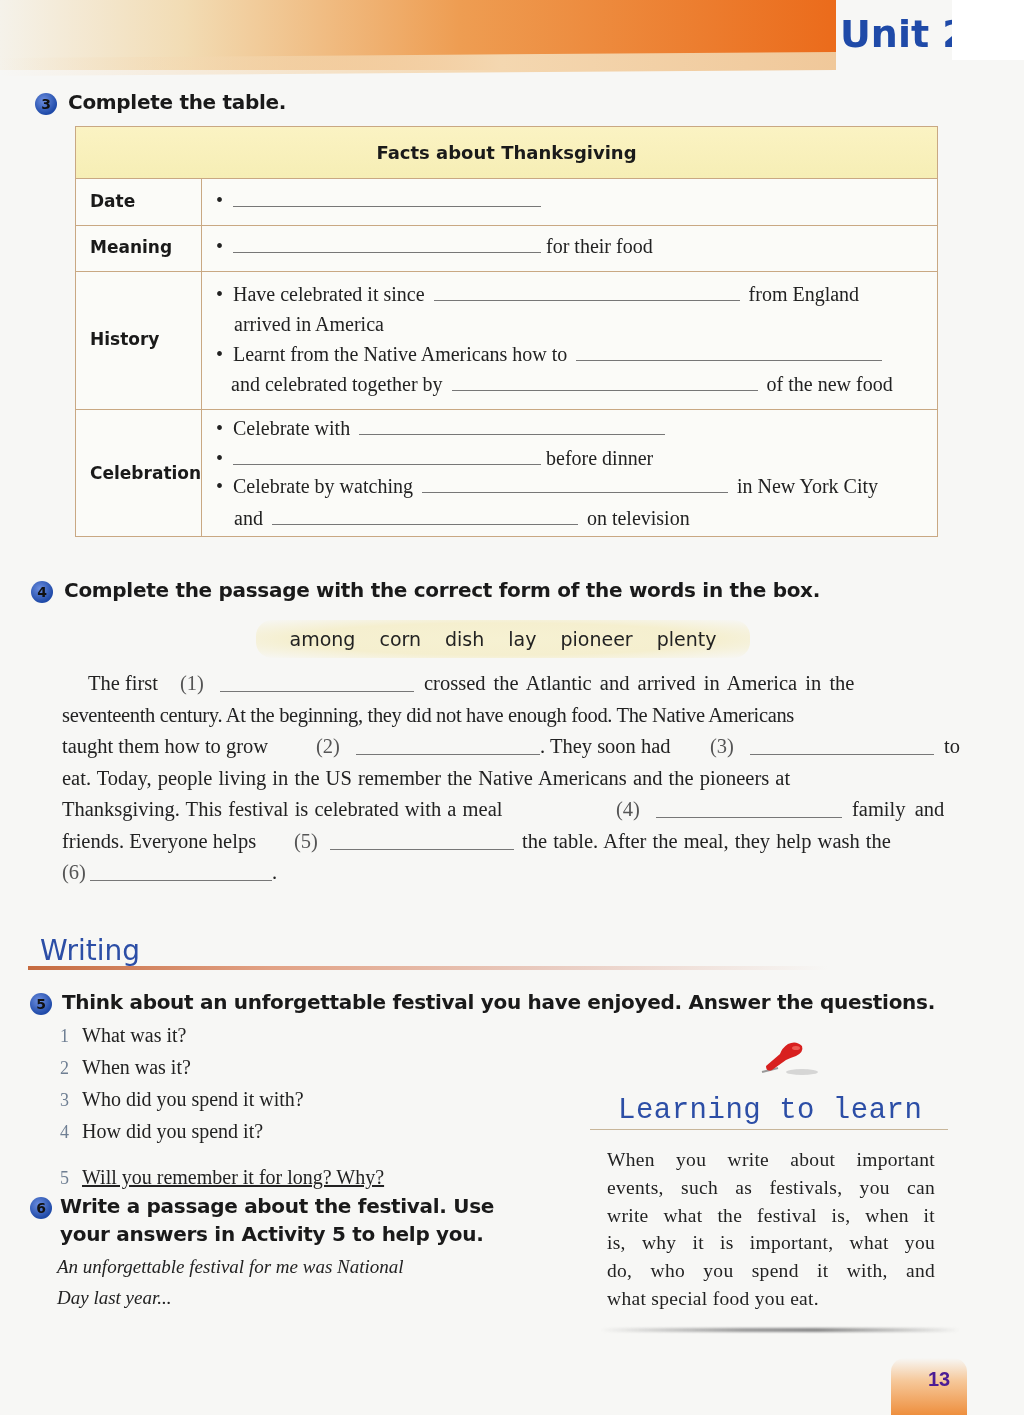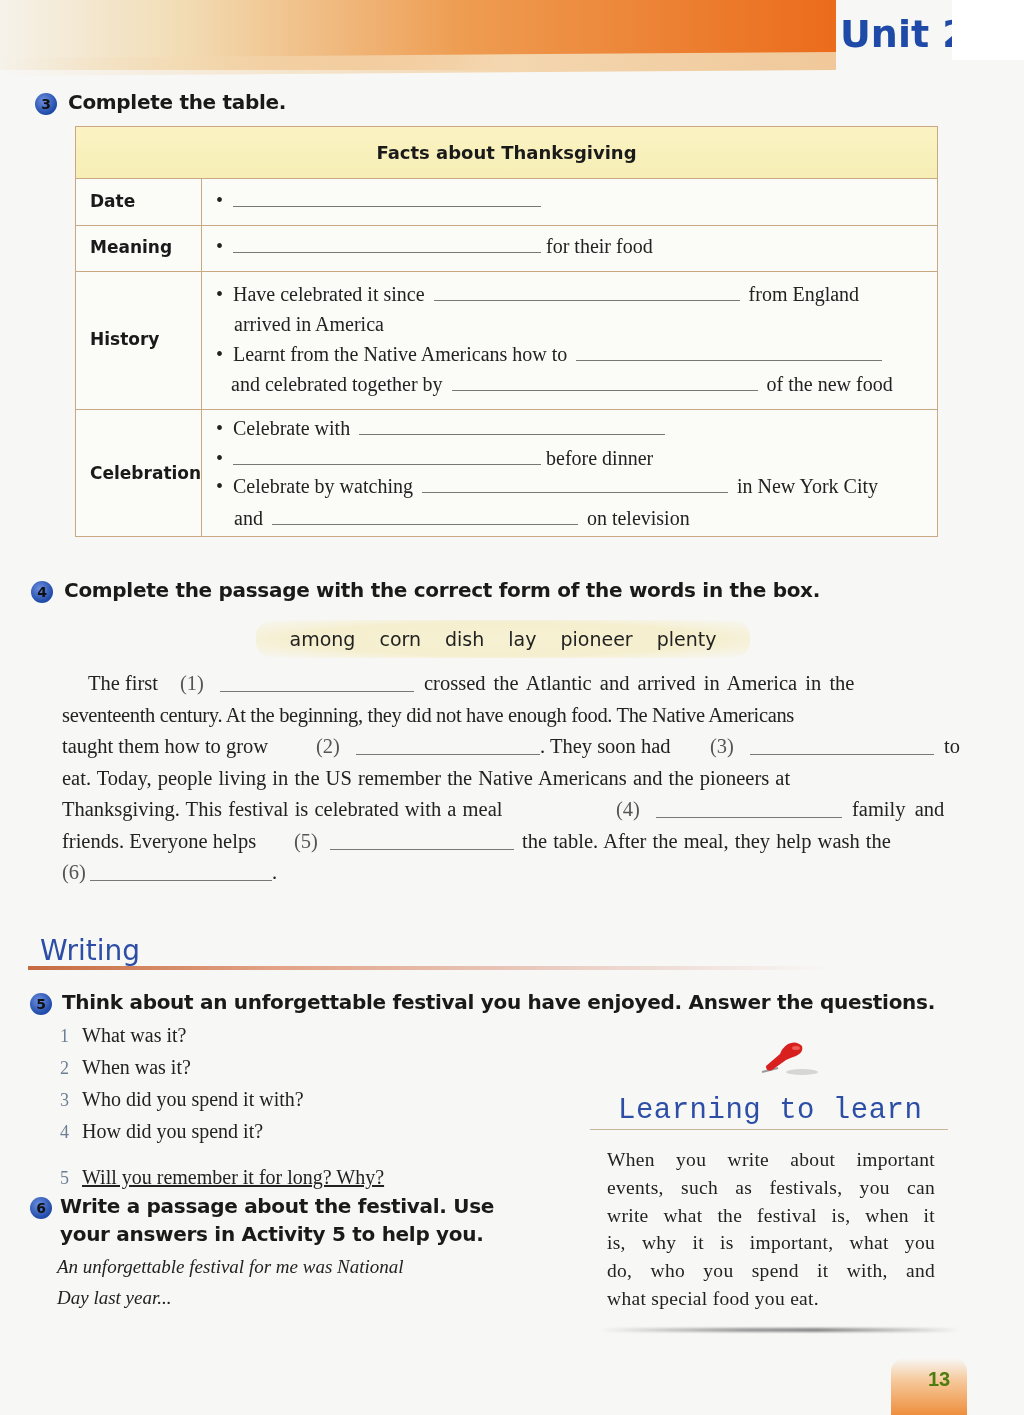--- a/index.html
+++ b/index.html
@@ -122,21 +122,21 @@
       background: linear-gradient(90deg, rgba(180,180,180,0), #9a9a9a 40%, #888 60%, rgba(180,180,180,0));
       filter: blur(1px);
     }
     .page-tab {
       position: absolute; left: 891px; top: 1358px; width: 76px; height: 57px;
       background: linear-gradient(180deg, rgba(247,247,245,0) 0%, #f6c89a 40%, #ee8f3e 100%);
       border-radius: 14px 14px 0 0;
     }
     .page-num {
       position: absolute; left: 891px; top: 1368px; width: 96px; text-align: center;
-      font-family: "Liberation Sans", sans-serif; font-weight: bold; font-size: 20px; color: #4d7c0f;
+      font-family: "Liberation Sans", sans-serif; font-weight: bold; font-size: 20px; color: #4c1d95;
     }
   </style>
 </head>
 <body>
 
 <div class="top-band"></div>
 <div class="top-band-lower"></div>
 <div class="top-right-white"></div>
 <div class="unit-title">Unit 2</div>
 

